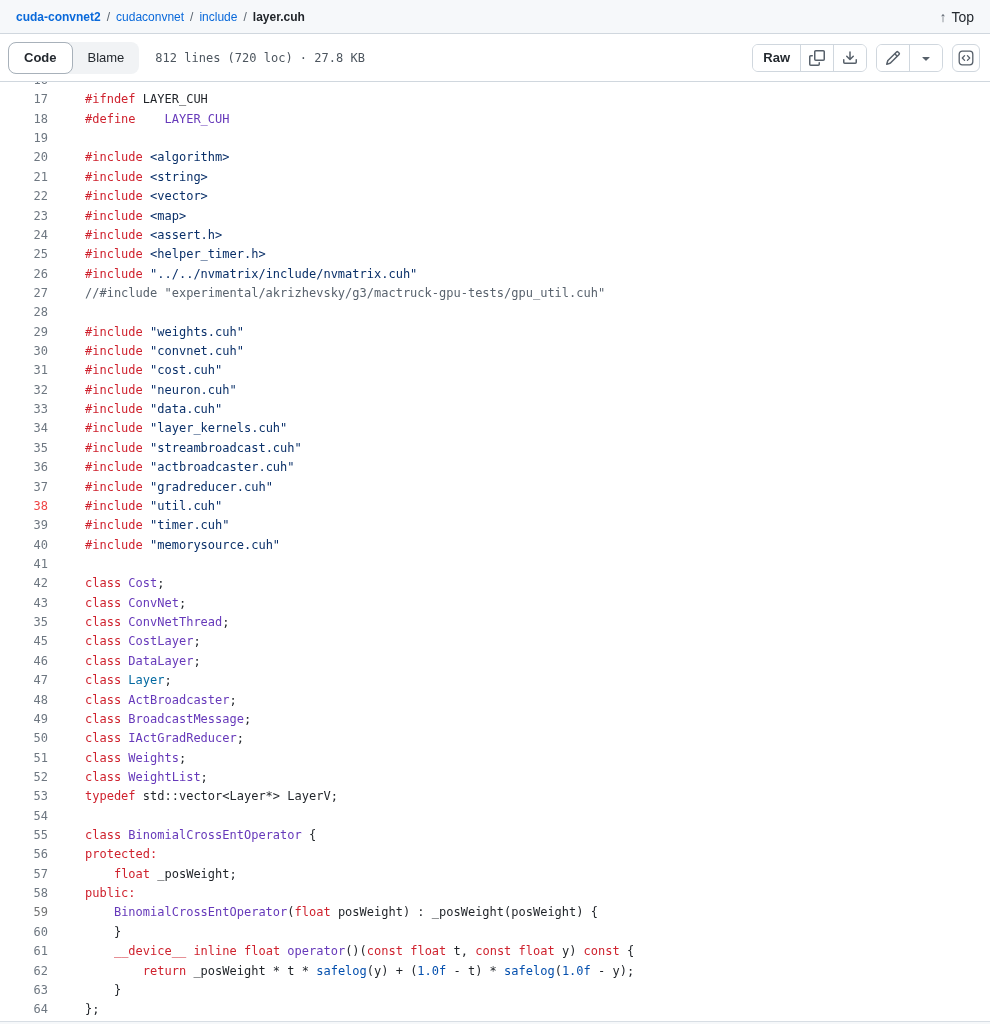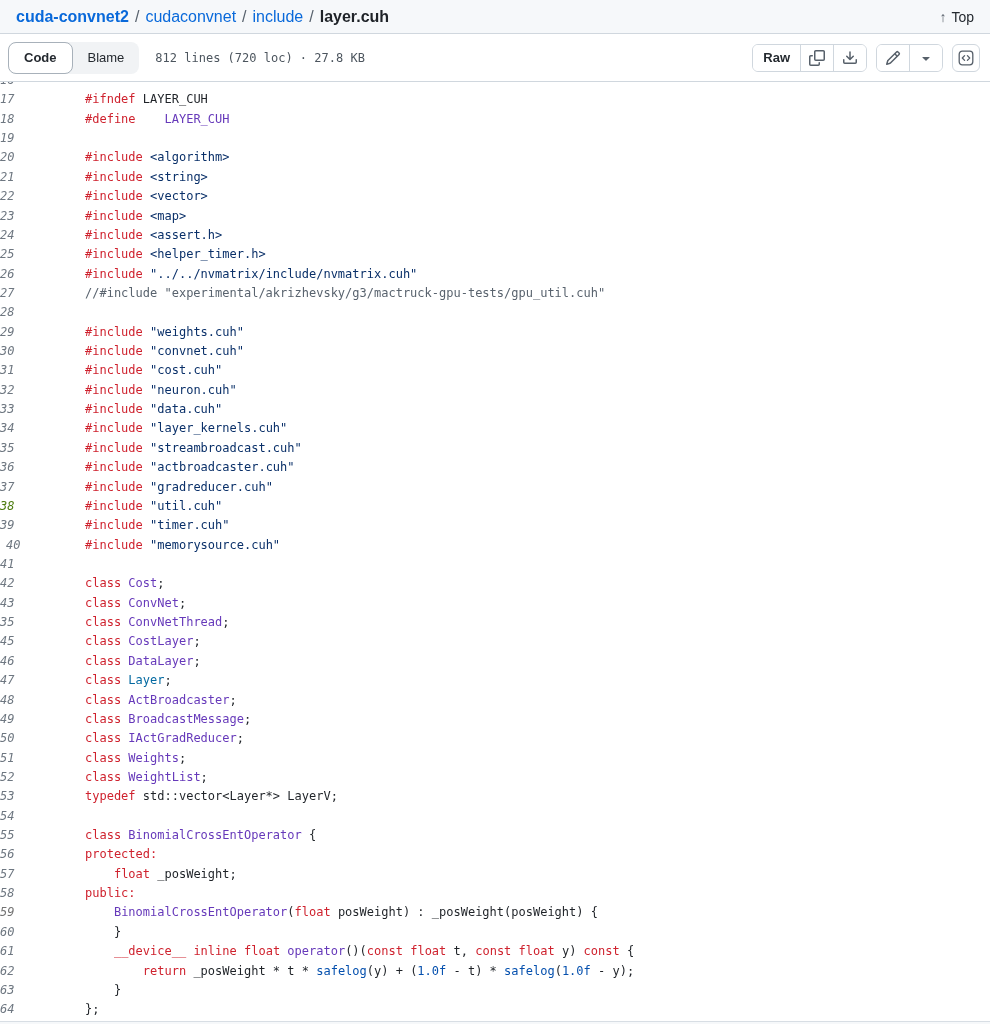--- a/index.html
+++ b/index.html
@@ -3,21 +3,21 @@
 <meta charset="utf-8">
 <style>
   * { margin:0; padding:0; box-sizing:border-box; }
   html,body { width:990px; height:1024px; overflow:hidden; background:#ffffff;
               font-family:"Liberation Sans", sans-serif; }
   .page { width:990px; height:1024px; display:flex; flex-direction:column; }
 
   
   .crumb-bar { height:34px; background:#f6f8fa; border-bottom:1px solid #d0d7de;
                display:flex; align-items:center; padding:0 16px; flex:0 0 auto; }
-  .crumbs { font-size:16px; display:flex; align-items:center; white-space:pre; }
+  .crumbs { font-size:12px; display:flex; align-items:center; white-space:pre; }
   .crumb-link { color:#0969da; text-decoration:none; cursor:pointer; }
   .crumb-link.repo { font-weight:700; }
   .crumb-sep { color:#59636e; margin:0 6px; }
   .crumb-file { color:#1f2328; font-weight:700; }
   .top-link { margin-left:auto; display:flex; align-items:center; gap:5px;
               font-size:14px; color:#24292f; cursor:pointer; text-decoration:none; }
   .top-arrow { font-size:14px; color:#57606a; }
 
   
   .toolbar { height:48px; background:#ffffff; border-bottom:1px solid #d0d7de;
@@ -41,22 +41,22 @@
               width:28px; height:28px; border:1px solid #d0d7de; border-radius:6px;
               background:#ffffff; cursor:pointer; }
   .oct { width:16px; height:16px; fill:#57606a; display:block; }
   .oct-stroke { width:16px; height:16px; stroke:#57606a; fill:none; display:block; }
 
   
   .code-area { flex:1 1 auto; overflow:hidden; position:relative; background:#ffffff; }
   .code-lines { margin-top:-11px; }
   .code-row { display:flex; height:19.37px; line-height:19.37px;
               font-family:"DejaVu Sans Mono", monospace; font-size:12px; }
-  .ln { flex:0 0 48px; text-align:left; color:#6e7781; cursor:pointer;
-        user-select:none; font-size:12px;font-style:italic; }
+  .ln { flex:0 0 48px; text-align:right; color:#6e7781; cursor:pointer;
+        user-select:none; font-size:12px; }
   .lc { padding-left:37px; white-space:pre; color:#1f2328; }
   .bottom-strip { height:3px; background:#f6f8fa; border-top:1px solid #d8dee4;
                   flex:0 0 auto; }
 </style>
 </head>
 <body>
 
 <div class="page">
 
   <div class="crumb-bar">
@@ -206,21 +206,21 @@
         </div>
         <div class="code-row">
           <div class="ln" style="color: rgb(110, 119, 129);">36</div>
           <div class="lc"><span style="color: rgb(207, 34, 46);">#include</span><span style="color: rgb(31, 35, 40);"> </span><span style="color: rgb(10, 48, 105);">"actbroadcaster.cuh"</span></div>
         </div>
         <div class="code-row">
           <div class="ln" style="color: rgb(110, 119, 129);">37</div>
           <div class="lc"><span style="color: rgb(207, 34, 46);">#include</span><span style="color: rgb(31, 35, 40);"> </span><span style="color: rgb(10, 48, 105);">"gradreducer.cuh"</span></div>
         </div>
         <div class="code-row">
-          <div class="ln" style="color: #4d7c0f;">38</div>
+          <div class="ln" style="color: #ef4444;">38</div>
           <div class="lc"><span style="color: rgb(207, 34, 46);">#include</span><span style="color: rgb(31, 35, 40);"> </span><span style="color: rgb(10, 48, 105);">"util.cuh"</span></div>
         </div>
         <div class="code-row">
           <div class="ln" style="color: rgb(110, 119, 129);">39</div>
           <div class="lc"><span style="color: rgb(207, 34, 46);">#include</span><span style="color: rgb(31, 35, 40);"> </span><span style="color: rgb(10, 48, 105);">"timer.cuh"</span></div>
         </div>
         <div class="code-row">
           <div class="ln" style="color: rgb(110, 119, 129); padding-left: 6px;">40</div>
           <div class="lc"><span style="color: rgb(207, 34, 46);">#include</span><span style="color: rgb(31, 35, 40);"> </span><span style="color: rgb(10, 48, 105);">"memorysource.cuh"</span></div>
         </div>

